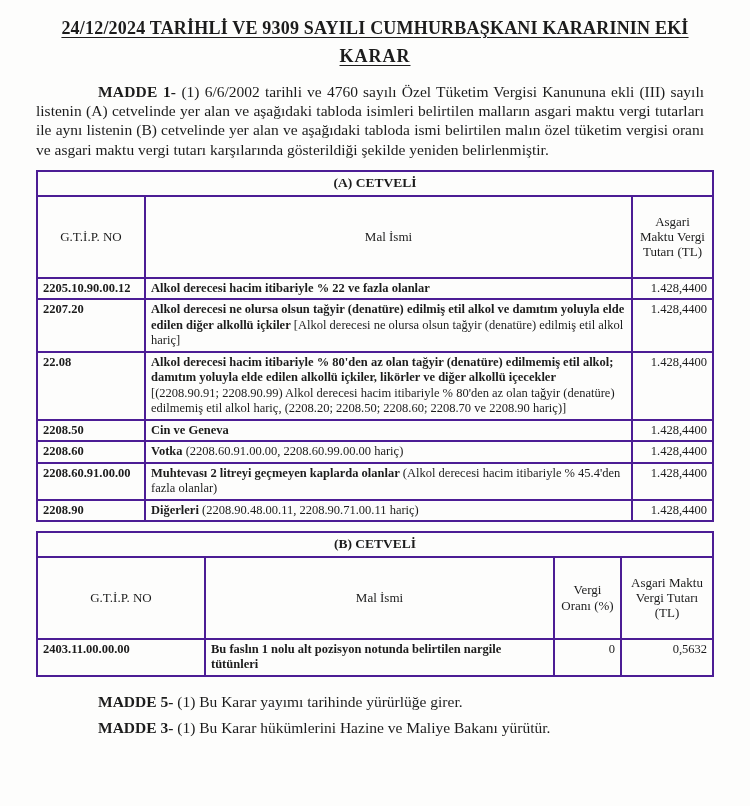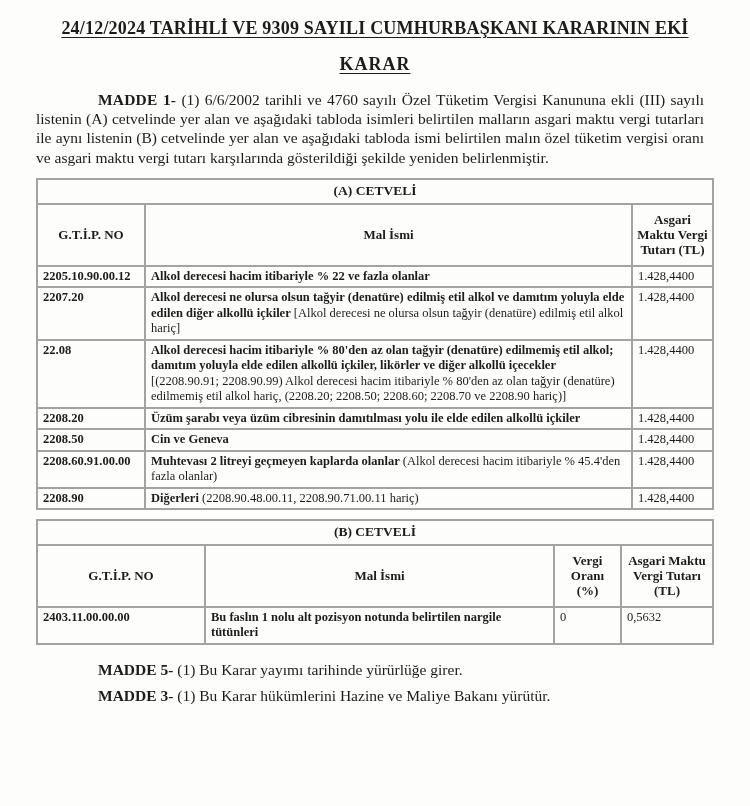--- a/index.html
+++ b/index.html
@@ -25,21 +25,21 @@
     margin: 0;
   }
   .doc-title .t-line1 {
     display: inline-block;
     text-decoration: underline;
     text-underline-offset: 3px;
     letter-spacing: 0.2px;
   }
   .doc-title .t-line2 {
     display: inline-block;
-    margin-top: 13px;
+    margin-top: 5px;
     text-decoration: underline;
     text-underline-offset: 3px;
     letter-spacing: 1px;
   }
   .madde-par {
     font-size: 15.5px;
     line-height: 1.24;
     text-align: justify;
     text-indent: 62px;
     margin: 15px 10px 11px 0;
@@ -47,48 +47,48 @@
   .madde-par b { letter-spacing: 0.2px; }
   table.cetvel {
     width: 100%;
     border-collapse: collapse;
     table-layout: fixed;
     font-size: 12.5px;
     line-height: 1.24;
     margin-bottom: 9px;
   }
   table.cetvel, table.cetvel td, table.cetvel th {
-    border: 2px solid #a3a3a3;
+    border: 2px solid #4c1d95;
   }
   table.cetvel td, table.cetvel th {
     padding: 2px 5px;
     vertical-align: top;
     box-sizing: border-box;
   }
   .cetvel .caption-row th {
     text-align: center;
     font-size: 13.5px;
     font-weight: bold;
     padding: 3px 4px;
   }
   .cetvel .head-row th {
     text-align: center;
     vertical-align: middle;
-    font-weight: bold;
+    font-weight: normal;
     font-size: 13px;
     line-height: 1.18;
-    padding: 7px 4px;
+    padding: 17px 4px;
   }
   .cetvel td.gtip {
     font-weight: bold;
     white-space: nowrap;
     overflow: hidden;
   }
   .cetvel td.tutar, .cetvel td.oran {
-    text-align: left;
+    text-align: right;
   }
   .cetvel td.mal .mal-bold { font-weight: bold; text-align: center; }
   
   .col-a-gtip  { width: 108px; }
   .col-a-tutar { width: 81px; }
   
   .col-b-gtip  { width: 168px; }
   .col-b-oran  { width: 67px; }
   .col-b-tutar { width: 92px; }
   .closing {
@@ -134,27 +134,27 @@
       <td class="gtip">2207.20</td>
       <td class="mal"><span class="mal-bold">Alkol derecesi ne olursa olsun tağyir (denatüre) edilmiş etil alkol ve damıtım yoluyla elde edilen diğer alkollü içkiler</span><span> [Alkol derecesi ne olursa olsun tağyir (denatüre) edilmiş etil alkol hariç]</span></td>
       <td class="tutar">1.428,4400</td>
     </tr>
     <tr>
       <td class="gtip">22.08</td>
       <td class="mal"><span class="mal-bold">Alkol derecesi hacim itibariyle % 80'den az olan tağyir (denatüre) edilmemiş etil alkol; damıtım yoluyla elde edilen alkollü içkiler, likörler ve diğer alkollü içecekler</span><span> [(2208.90.91; 2208.90.99) Alkol derecesi hacim itibariyle % 80'den az olan tağyir (denatüre) edilmemiş etil alkol hariç, (2208.20; 2208.50; 2208.60; 2208.70 ve 2208.90 hariç)]</span></td>
       <td class="tutar">1.428,4400</td>
     </tr>
     <tr>
-      <td class="gtip">2208.20</td>
-      <td class="mal"><span class="mal-bold">Üzüm şarabı veya üzüm cibresinin damıtılması yolu ile elde edilen alkollü içkiler</span><span></span></td>
+      <td class="gtip">2208.50</td>
+      <td class="mal"><span class="mal-bold">Cin ve Geneva</span><span></span></td>
       <td class="tutar">1.428,4400</td>
     </tr>
     <tr>
-      <td class="gtip">2208.50</td>
-      <td class="mal"><span class="mal-bold">Cin ve Geneva</span><span></span></td>
+      <td class="gtip">2208.60</td>
+      <td class="mal"><span class="mal-bold">Votka</span><span> (2208.60.91.00.00, 2208.60.99.00.00 hariç)</span></td>
       <td class="tutar">1.428,4400</td>
     </tr>
     <tr>
       <td class="gtip">2208.60.91.00.00</td>
       <td class="mal"><span class="mal-bold">Muhtevası 2 litreyi geçmeyen kaplarda olanlar</span><span> (Alkol derecesi hacim itibariyle % 45.4'den fazla olanlar)</span></td>
       <td class="tutar">1.428,4400</td>
     </tr>
     <tr>
       <td class="gtip">2208.90</td>
       <td class="mal"><span class="mal-bold">Diğerleri</span><span> (2208.90.48.00.11, 2208.90.71.00.11 hariç)</span></td>

